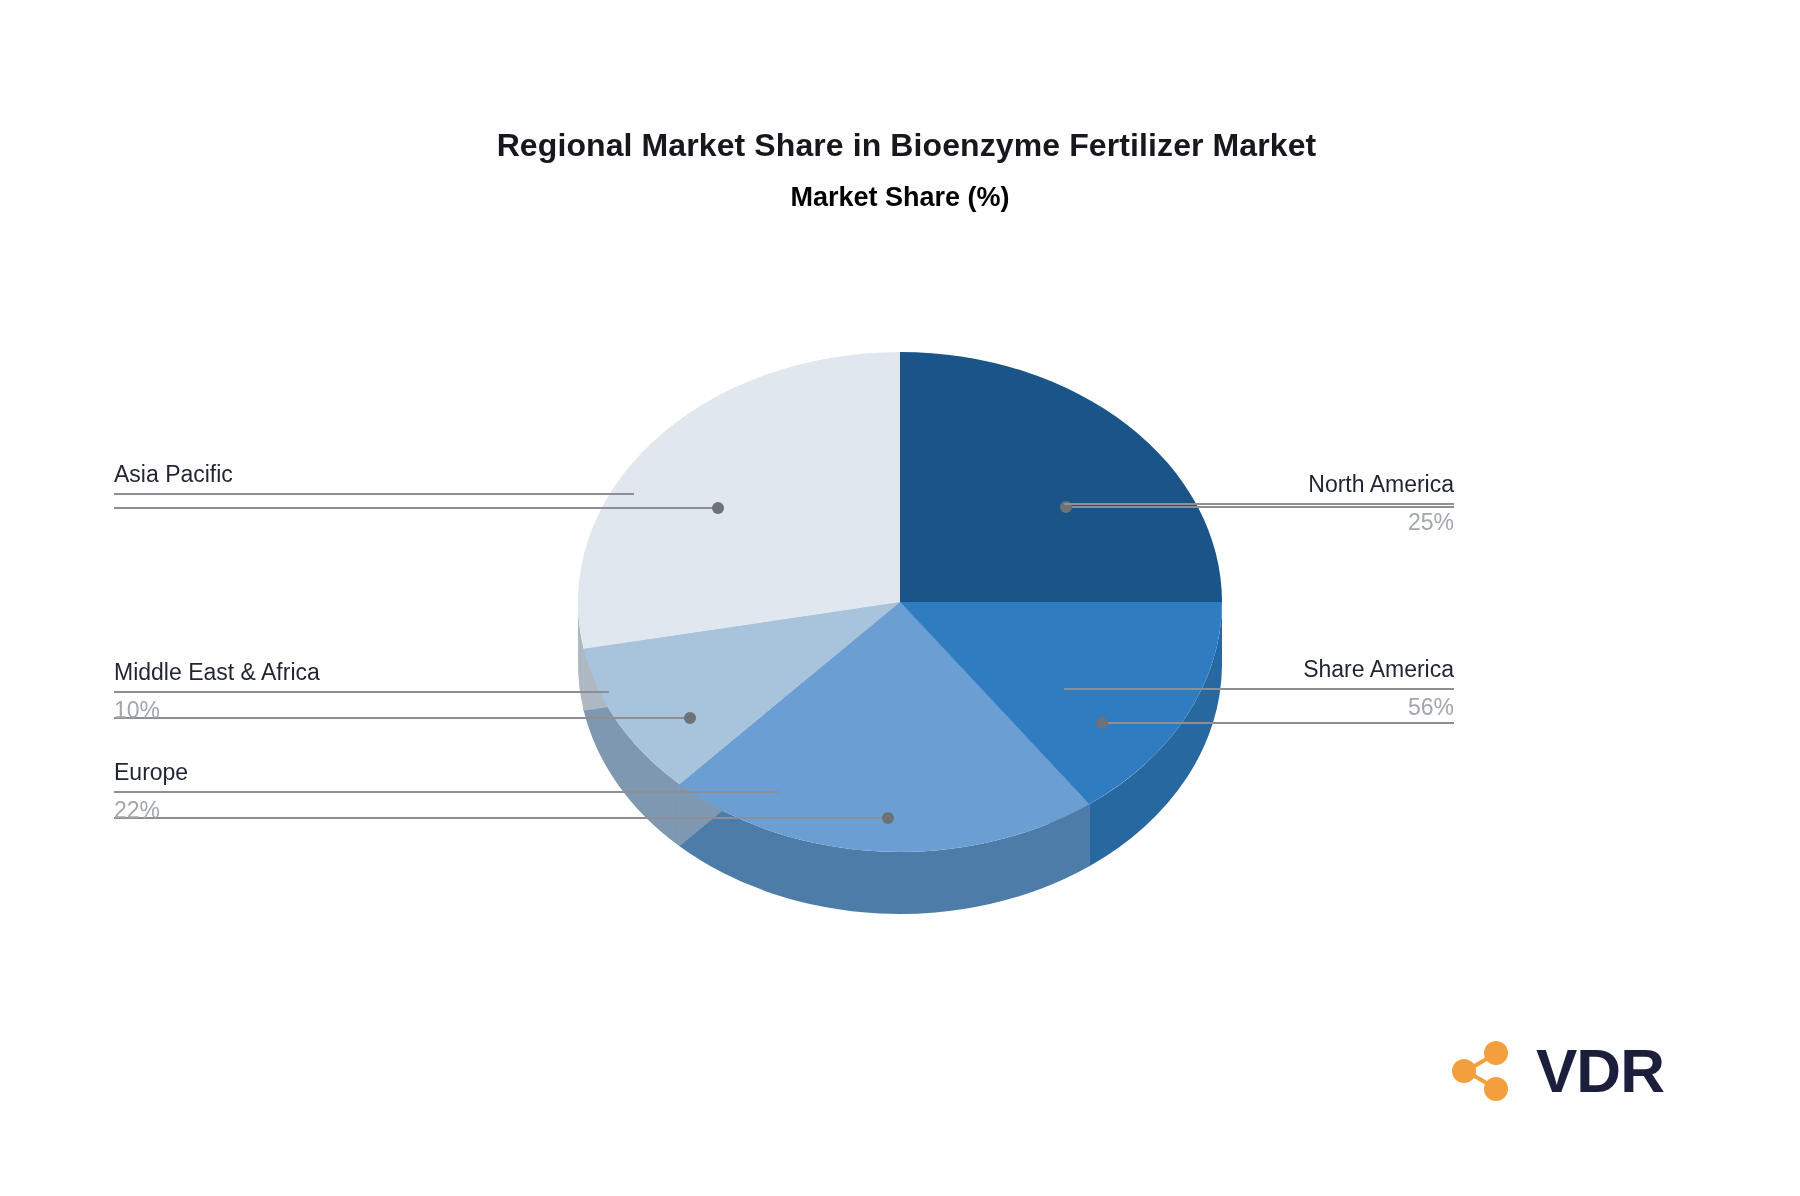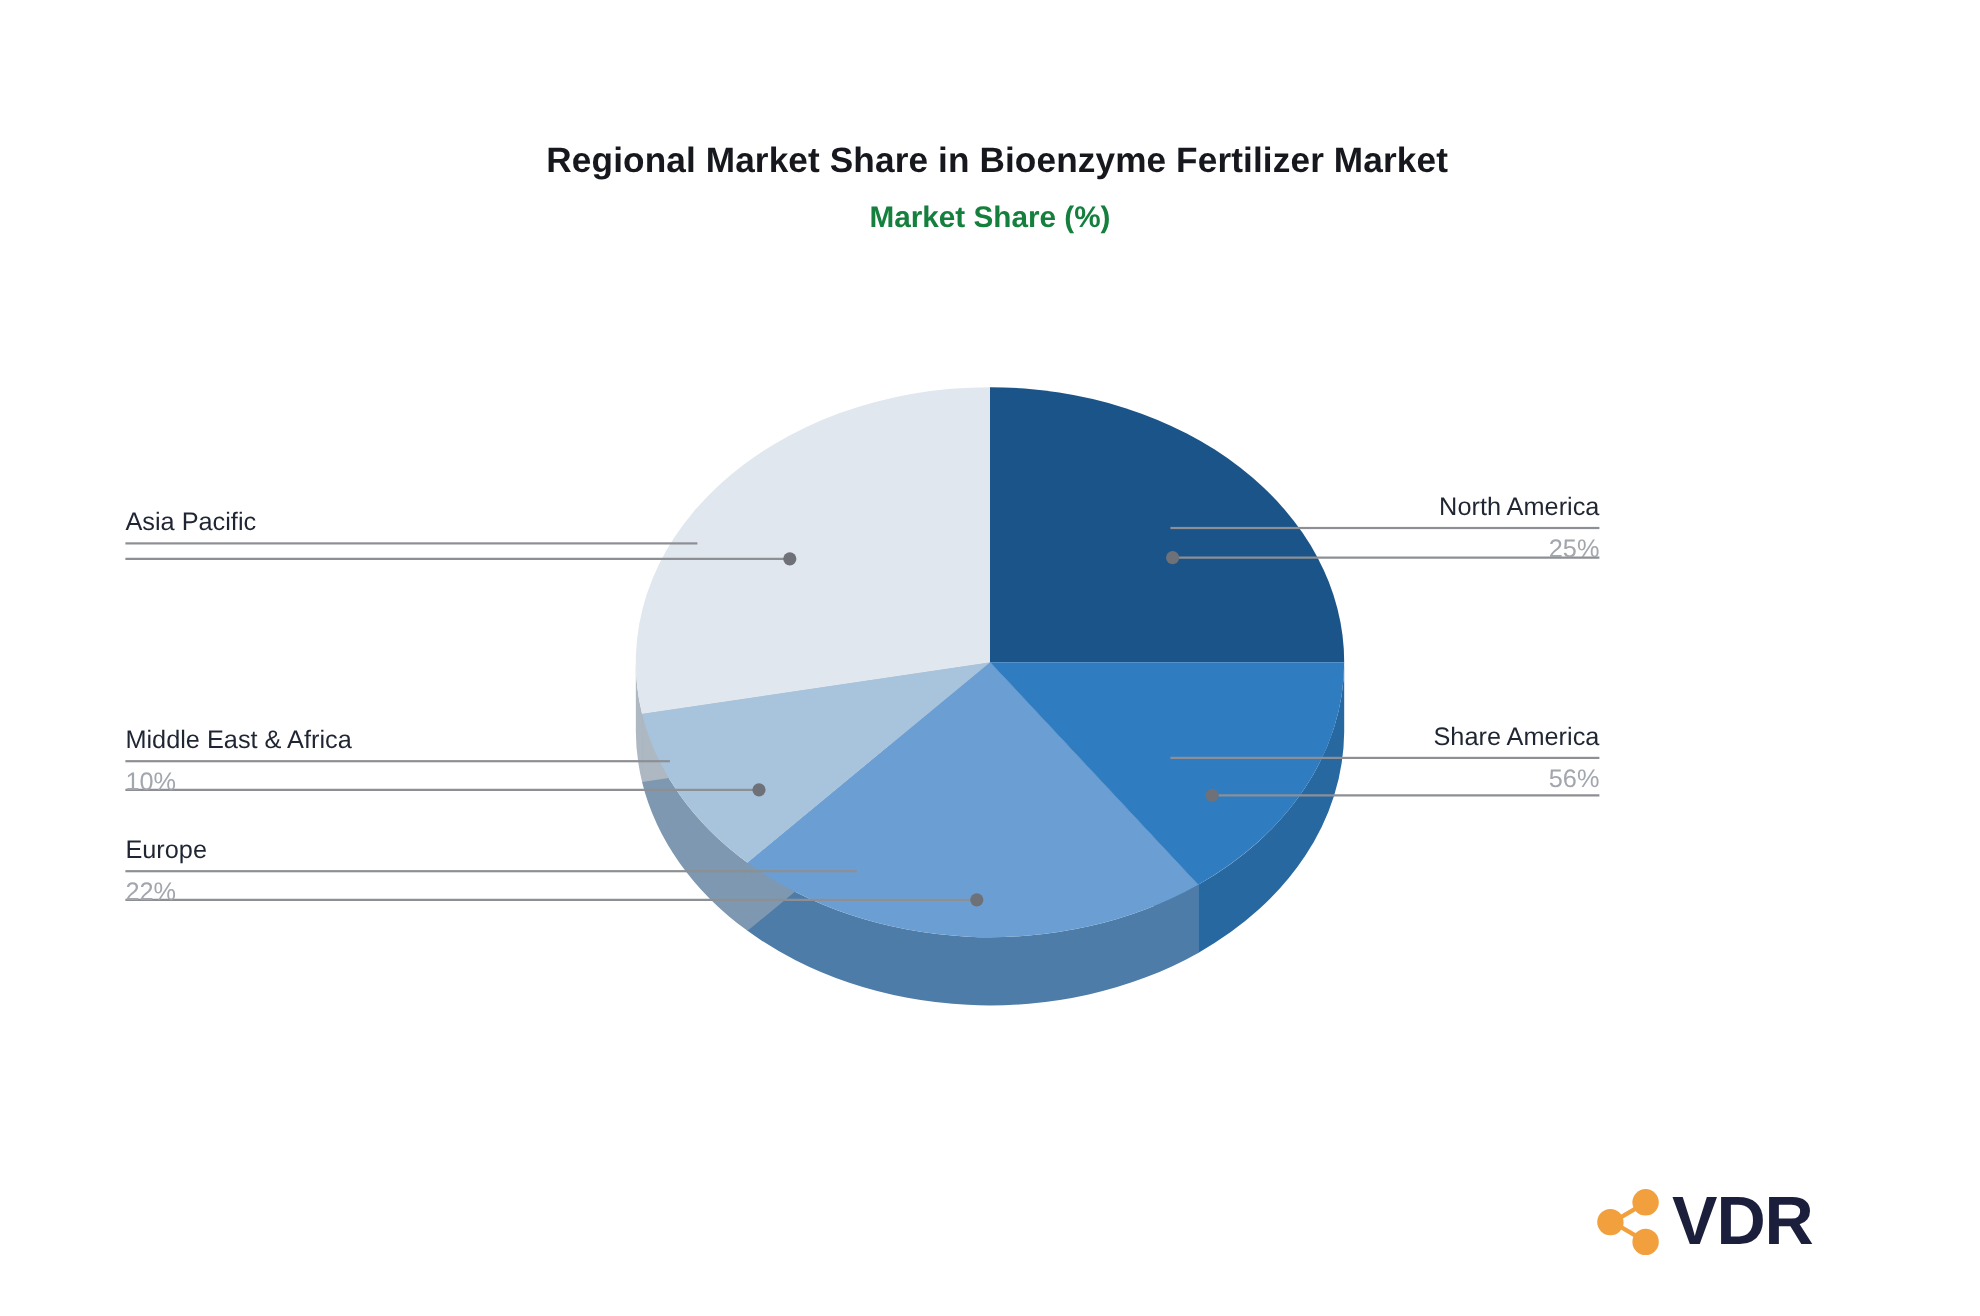--- a/index.html
+++ b/index.html
@@ -35,21 +35,21 @@
     font-weight: bold;
     color: #16181d;
     letter-spacing: 0.1px;
     line-height: 1.1;
     margin: 0;
     padding-left: 13px;
   }
   .chart-subtitle {
     font-size: 27px;
     font-weight: bold;
-    color: #15803d;
+    color: #000000;
     line-height: 1.1;
     margin: 20px 0 0 0;
   }
 
   
   .pie-wrap {
     position: absolute;
     left: 540px;
     top: 330px;
     width: 720px;
@@ -78,38 +78,38 @@
     color: #a2a6ad;
     line-height: 1.25;
   }
   .callout.left { text-align: left; }
   .callout.right { text-align: right; }
 
   
   .c-asia  { left: 114px; top: 460px; width: 520px; }
   .c-mea   { left: 114px; top: 658px; width: 495px; }
   .c-eur   { left: 114px; top: 758px; width: 665px; }
-  .c-na    { left: 1064px; top: 446px; width: 390px; }
+  .c-na    { left: 1064px; top: 470px; width: 390px; }
   .c-sa    { left: 1064px; top: 655px; width: 390px; }
 
   
   .leaders {
     position: absolute;
     inset: 0;
     pointer-events: none;
   }
 
   
   .logo {
     position: absolute;
     left: 1448px;
-    top: 1080px;
+    top: 1040px;
     display: flex;
     align-items: center;
-    gap: 6px;
+    gap: 22px;
     justify-content: space-between;
   }
   .logo-mark { display: block; }
   .logo-text {
     font-size: 62px;
     font-weight: bold;
     color: #1b1f3b;
     letter-spacing: -1px;
     line-height: 1;
   }

